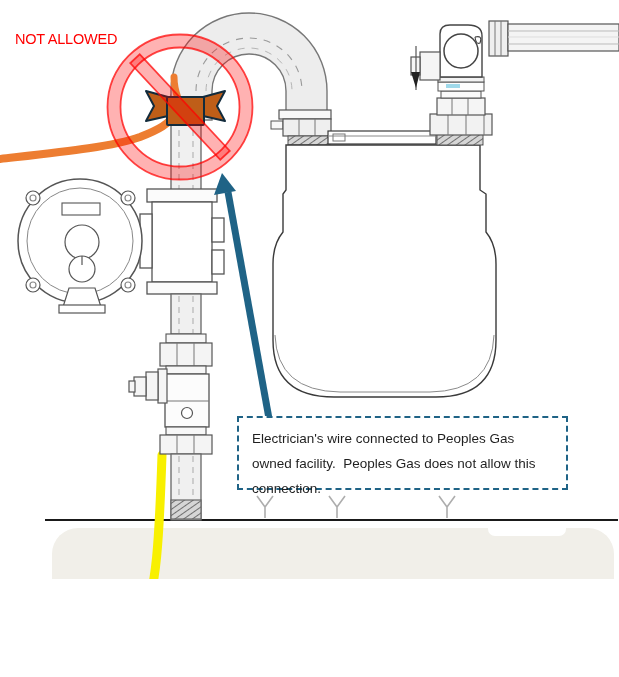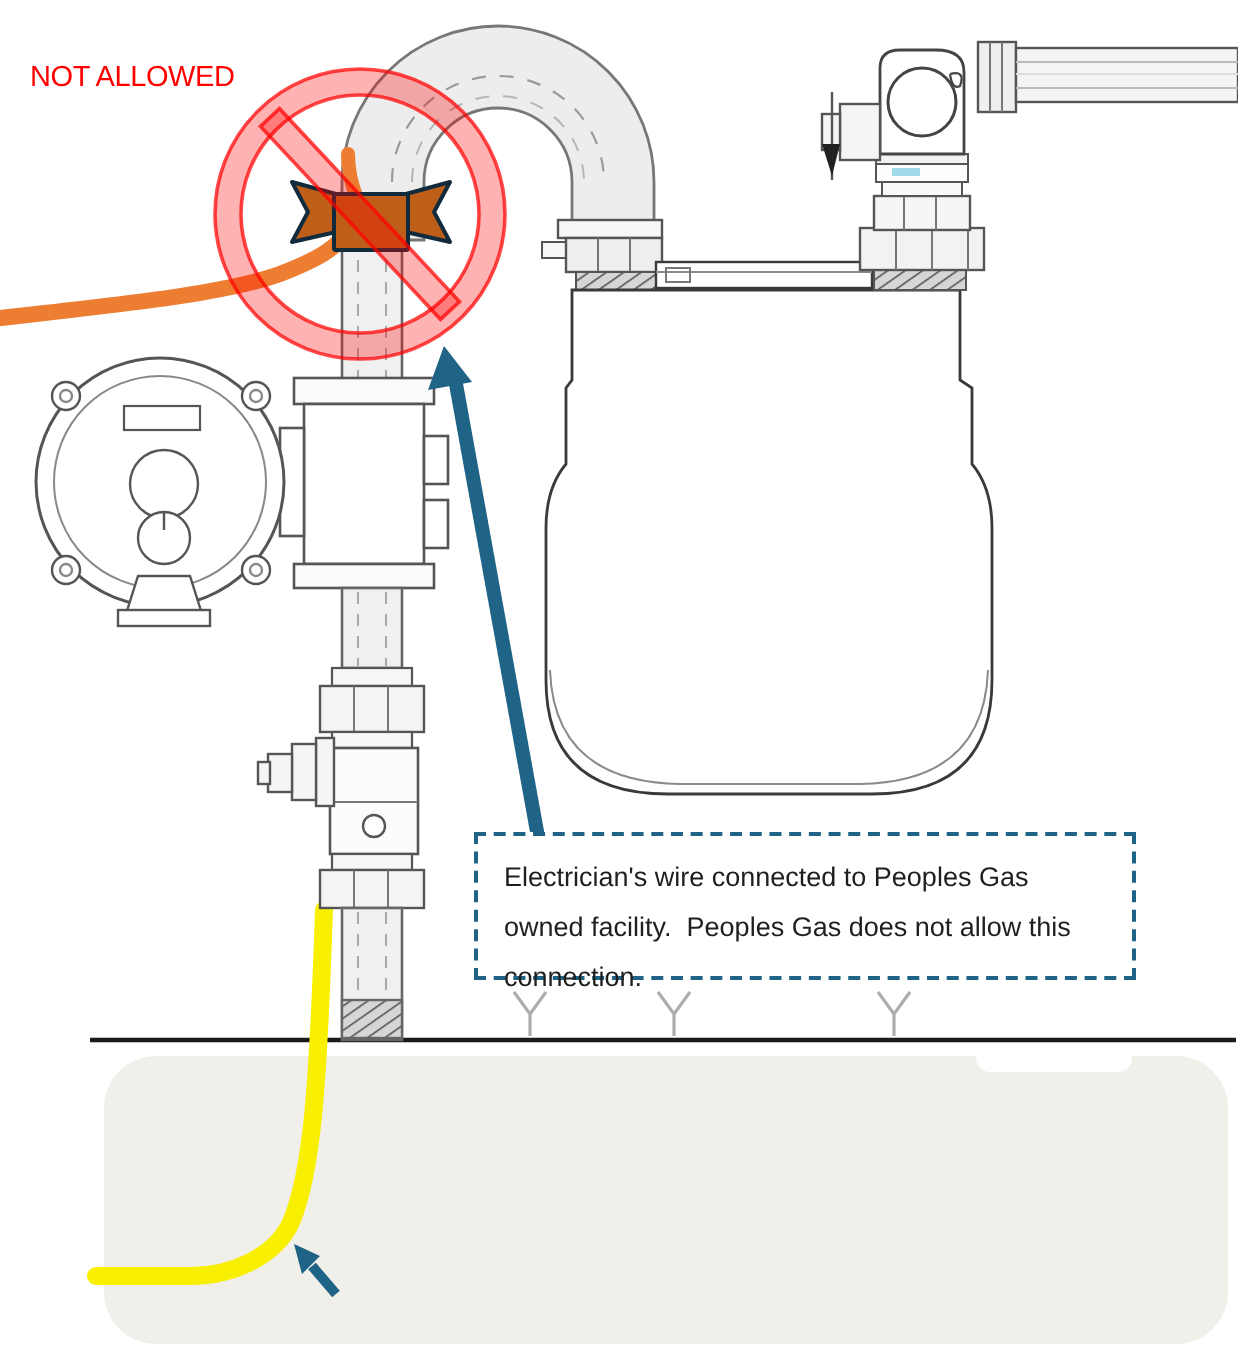--- a/index.html
+++ b/index.html
@@ -1,17 +1,17 @@
 <!DOCTYPE html>
 <html><head>
 <meta charset="utf-8">
 <style>
   html,body{margin:0;padding:0;background:#ffffff;}
   .stage{
-    position:relative;width:619px;height:677px;overflow:hidden;
+    position:relative;width:619px;height:579px;overflow:hidden;
     background:#ffffff;font-family:"Liberation Sans",sans-serif;
   }
   .stage svg{position:absolute;left:0;top:0;}
   .overlay{position:absolute;}
   #not-allowed{
     left:15px;top:31px;font-size:14.5px;letter-spacing:-0.2px;
     color:#FF0000;
   }
   #callout-box{
     left:237px;top:416px;width:331px;height:74px;box-sizing:border-box;

